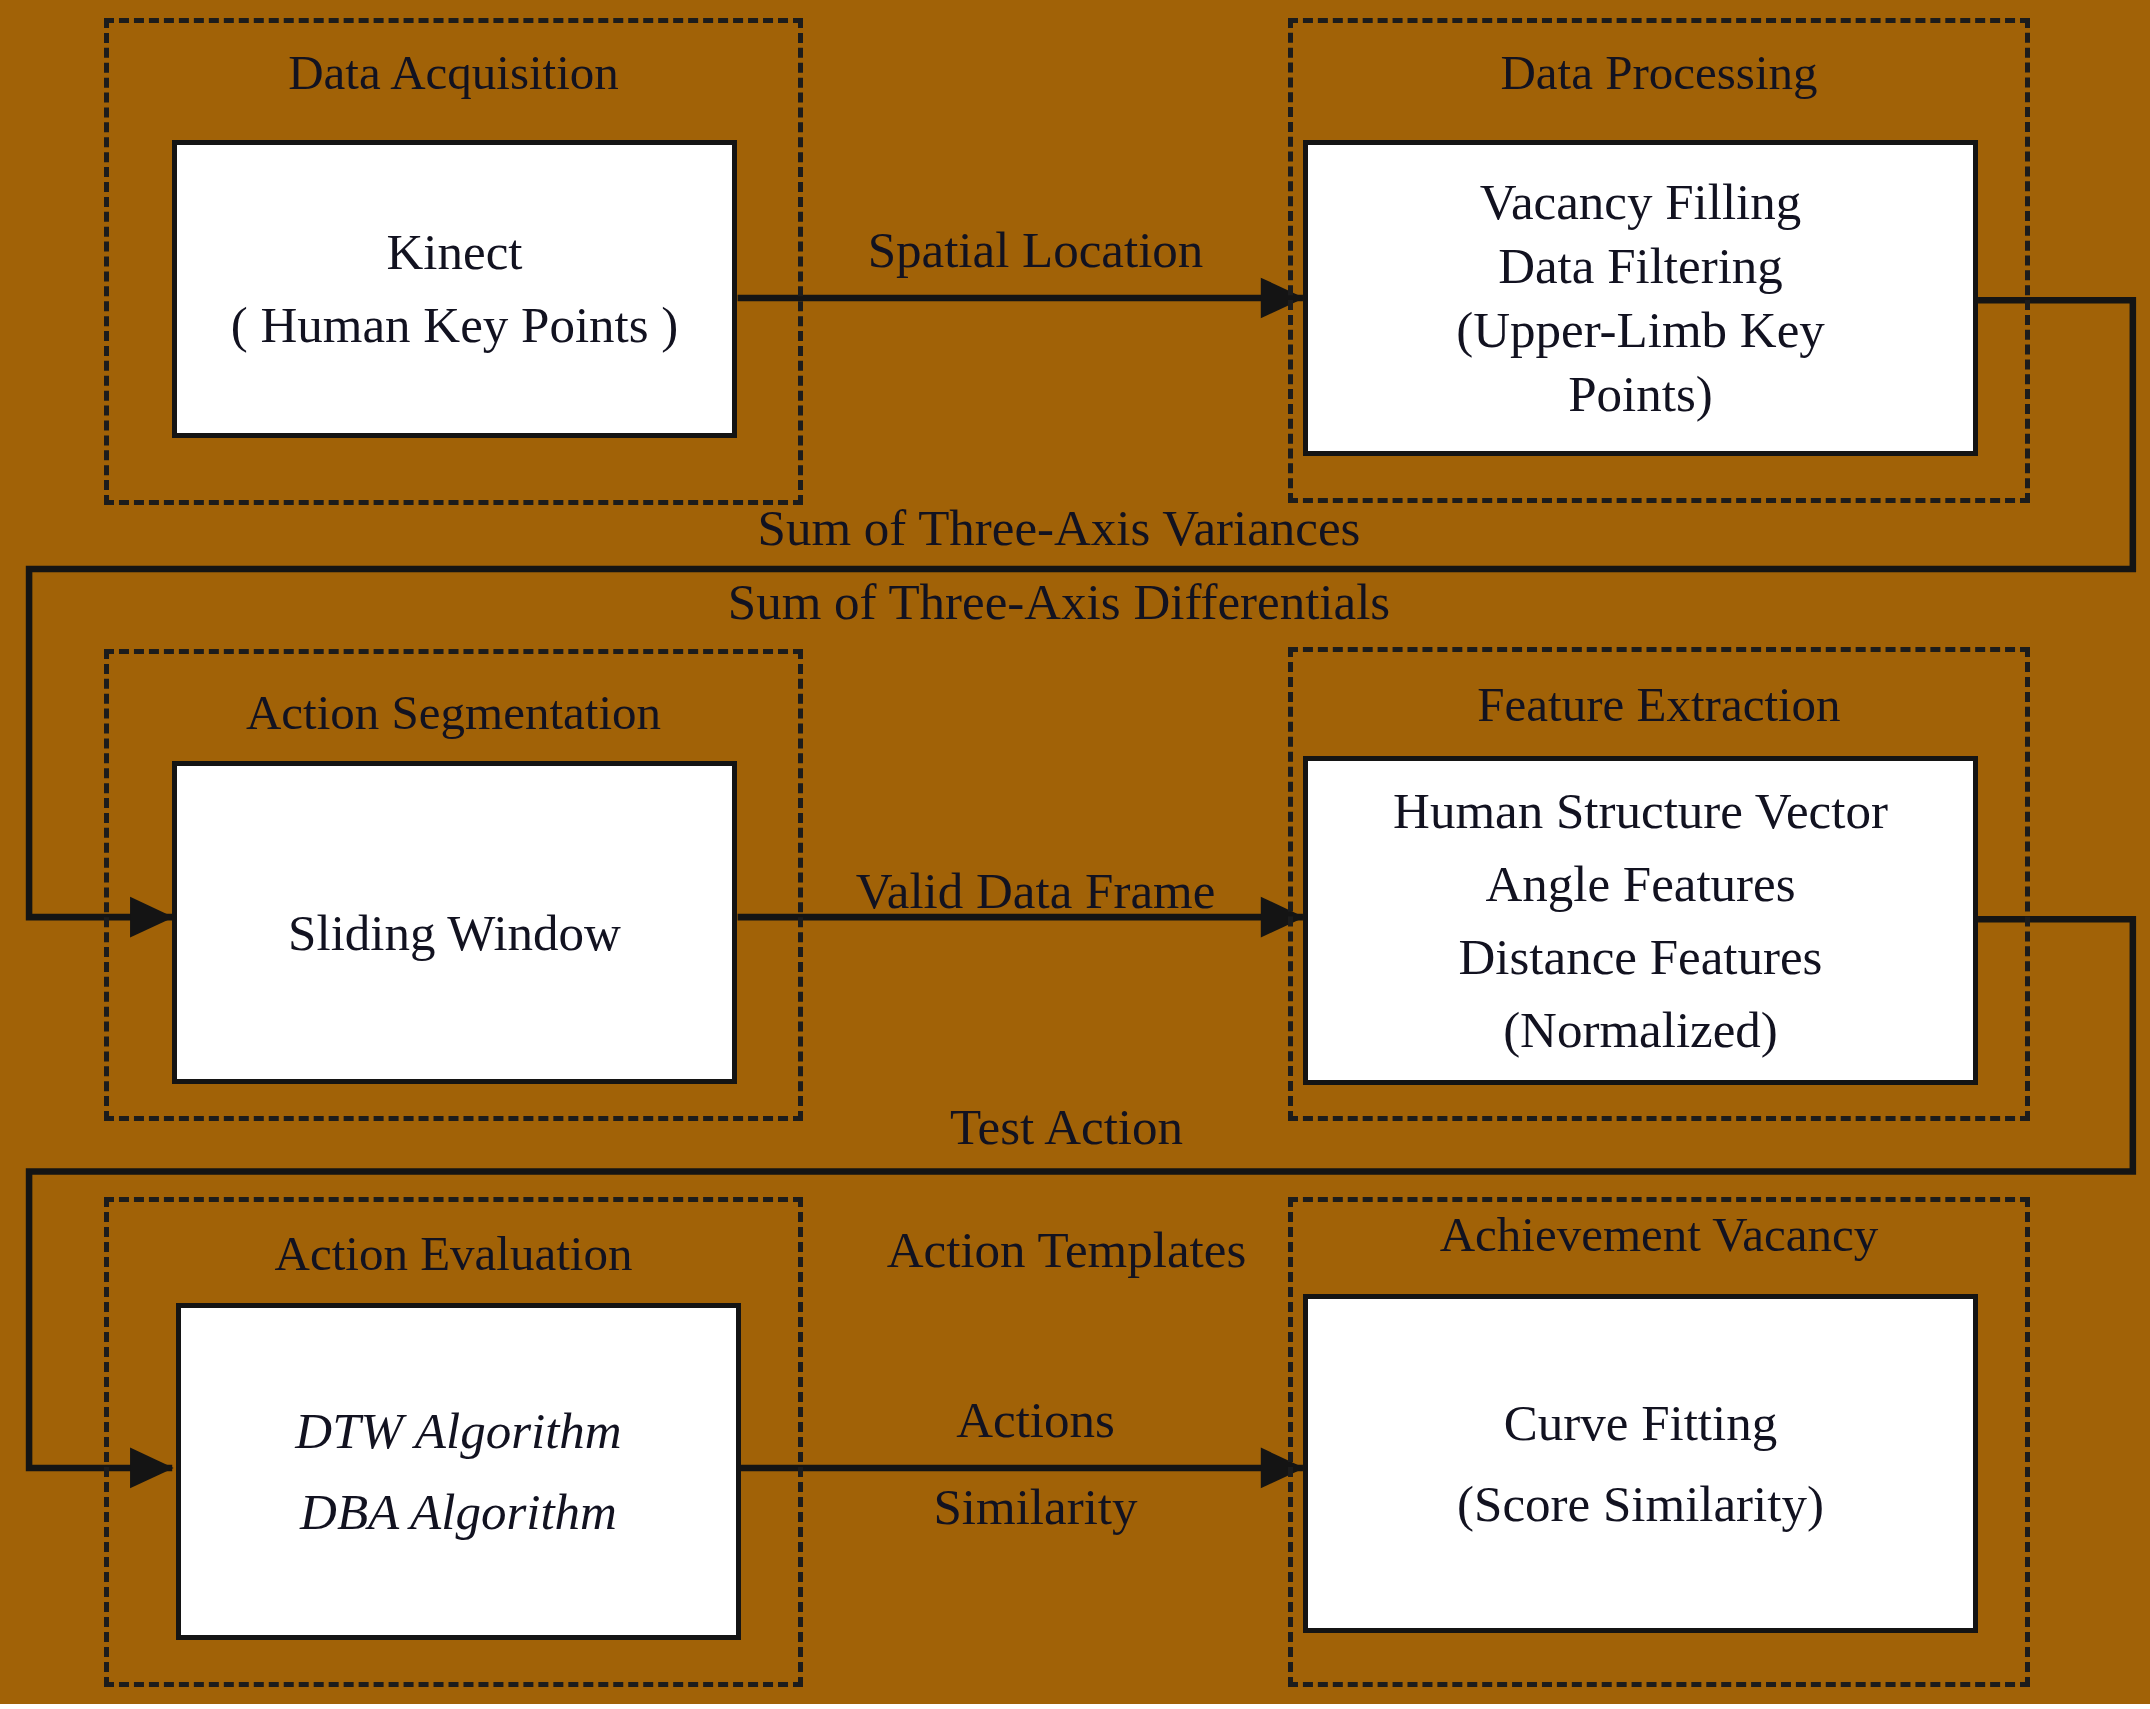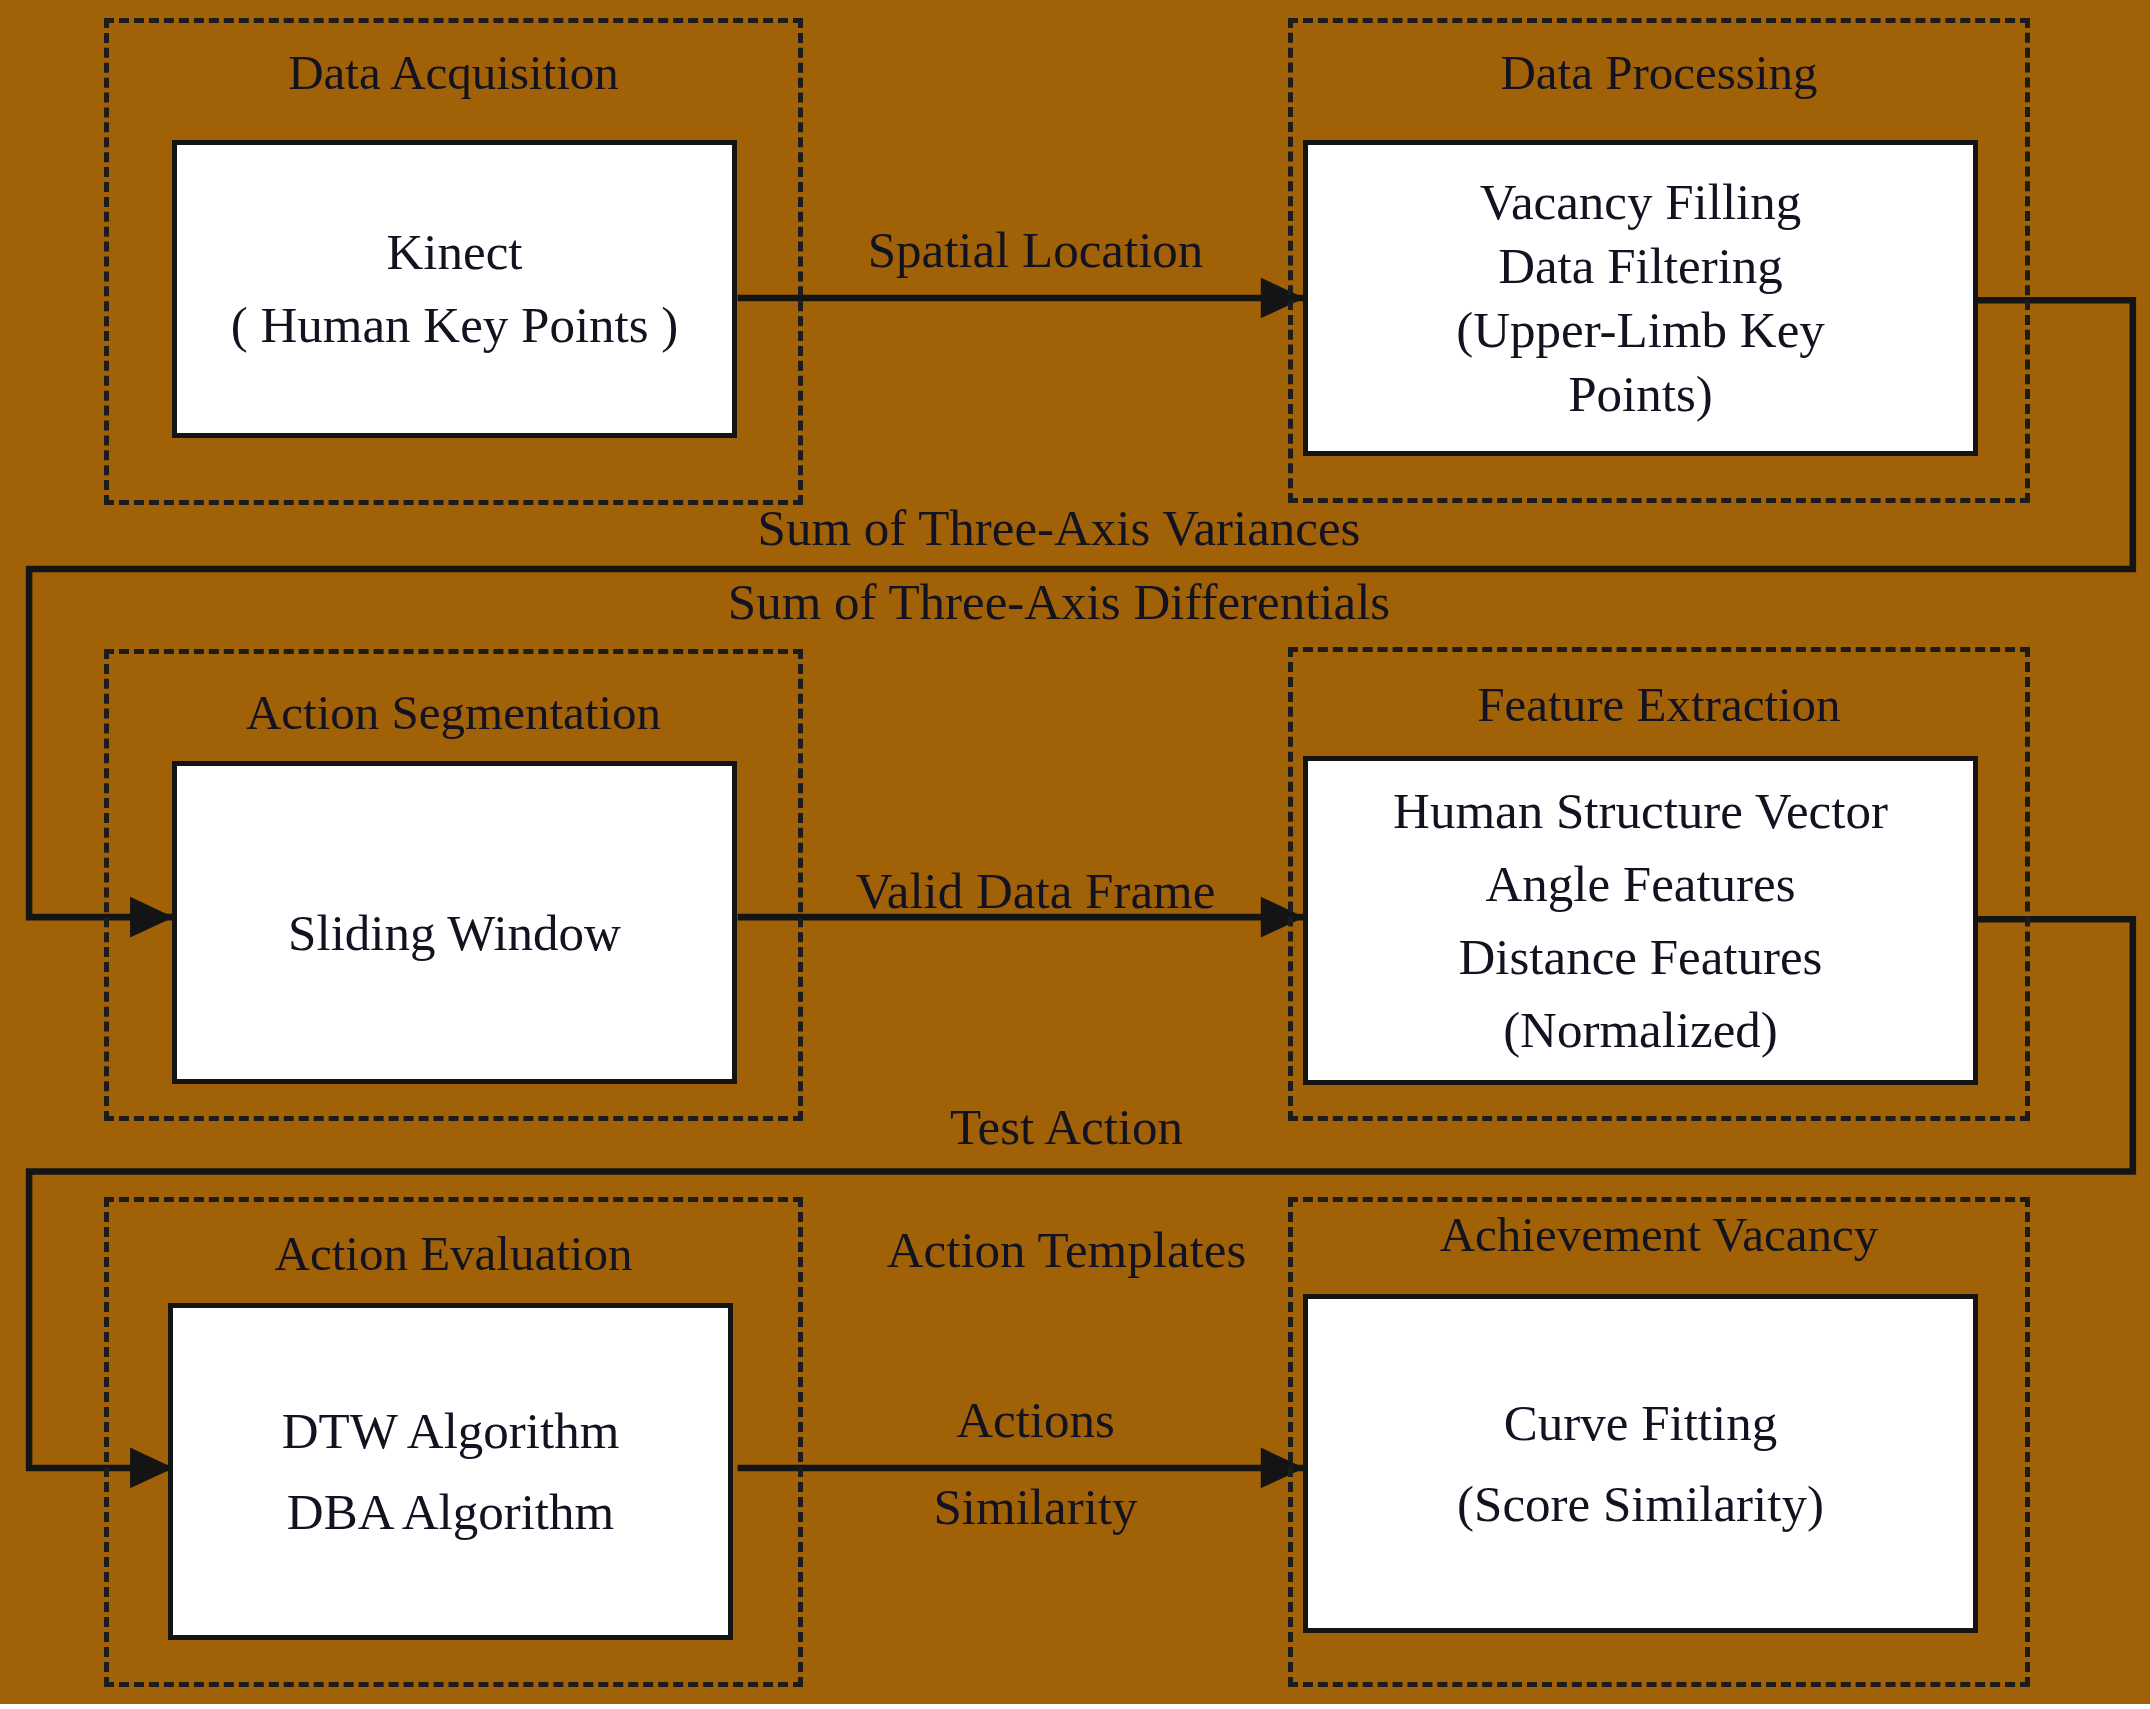--- a/index.html
+++ b/index.html
@@ -113,21 +113,21 @@
     <div class="box-text" style="line-height:73px;margin-top:21px;">Sliding Window</div>
   </div>
 
   <div class="solid-box" style="left:1303px; top:756px; width:675px; height:329px;">
     <div class="box-text" style="line-height:73px;">Human Structure Vector
 Angle Features
 Distance Features
 (Normalized)</div>
   </div>
 
-  <div class="solid-box" style="left:168px; top:1303px; width:565px; height:337px;">
+  <div class="solid-box" style="left:176px; top:1303px; width:565px; height:337px;font-style:italic;">
     <div class="box-text" style="line-height:81px;">DTW Algorithm
 DBA Algorithm</div>
   </div>
 
   <div class="solid-box" style="left:1303px; top:1294px; width:675px; height:339px;">
     <div class="box-text" style="line-height:81px;">Curve Fitting
 (Score Similarity)</div>
   </div>
 
   <div class="flow-label" style="left:737px; top:222px; width:565px;">Spatial Location</div>

